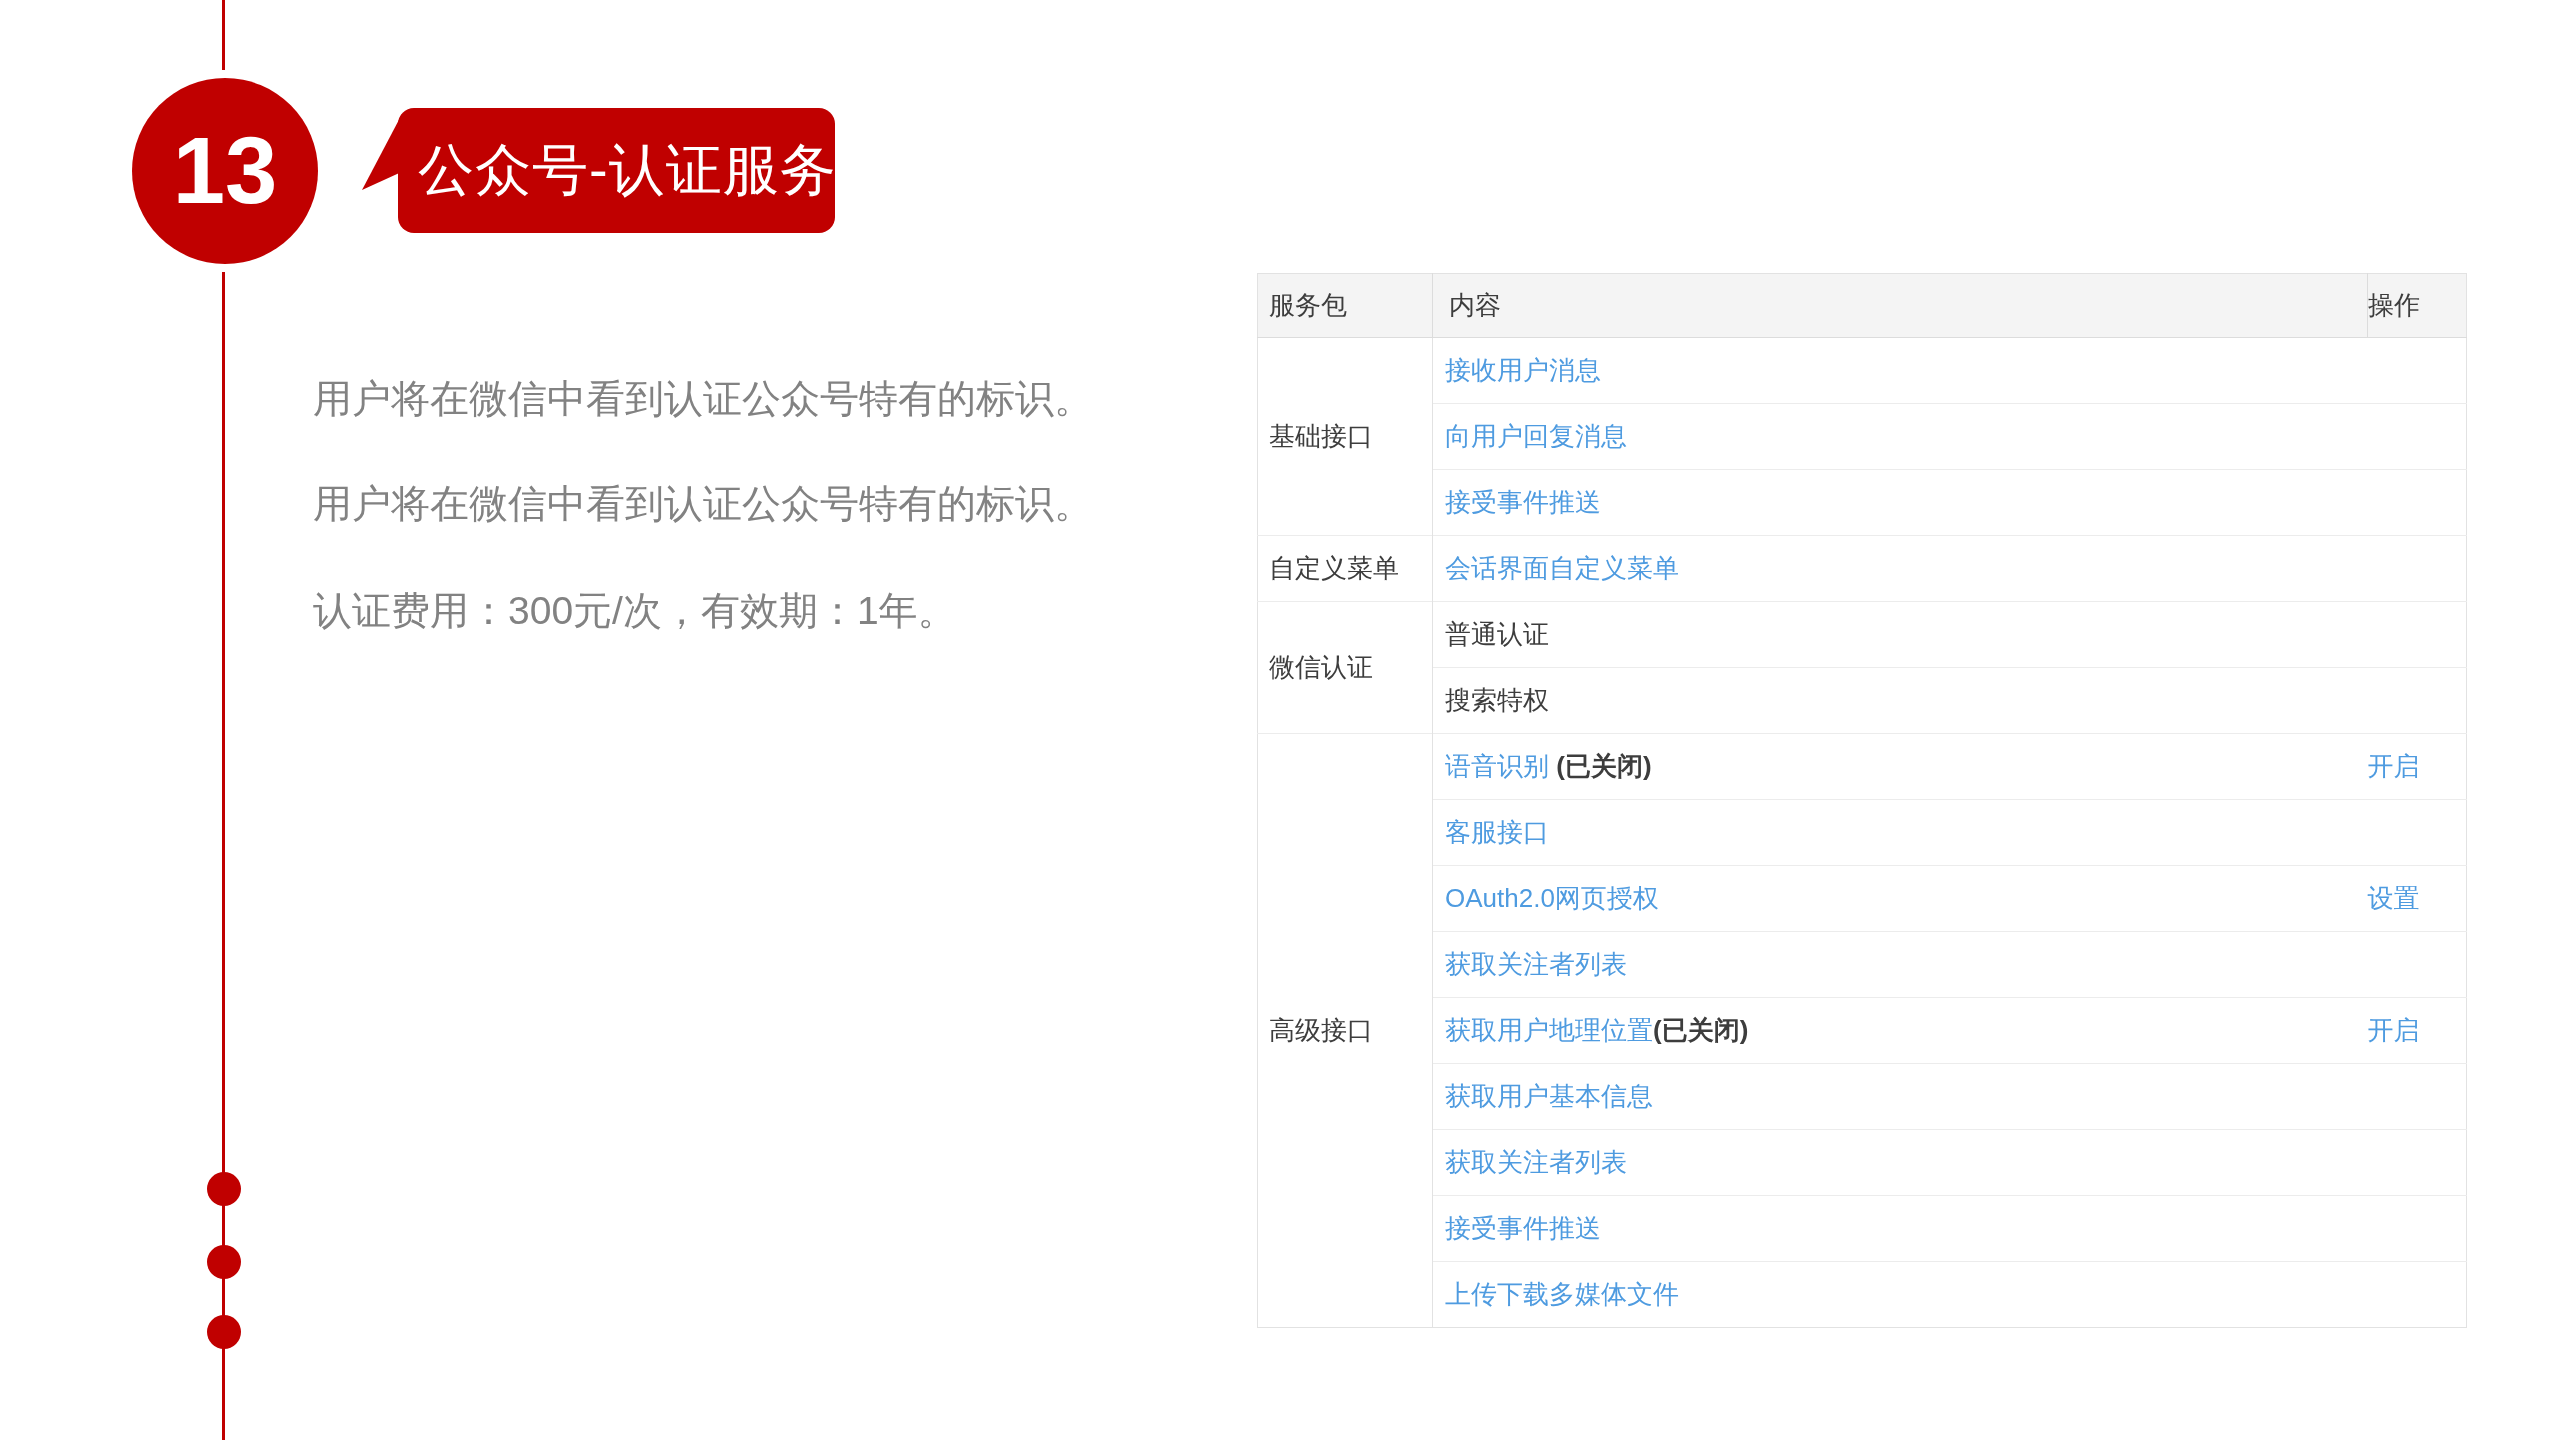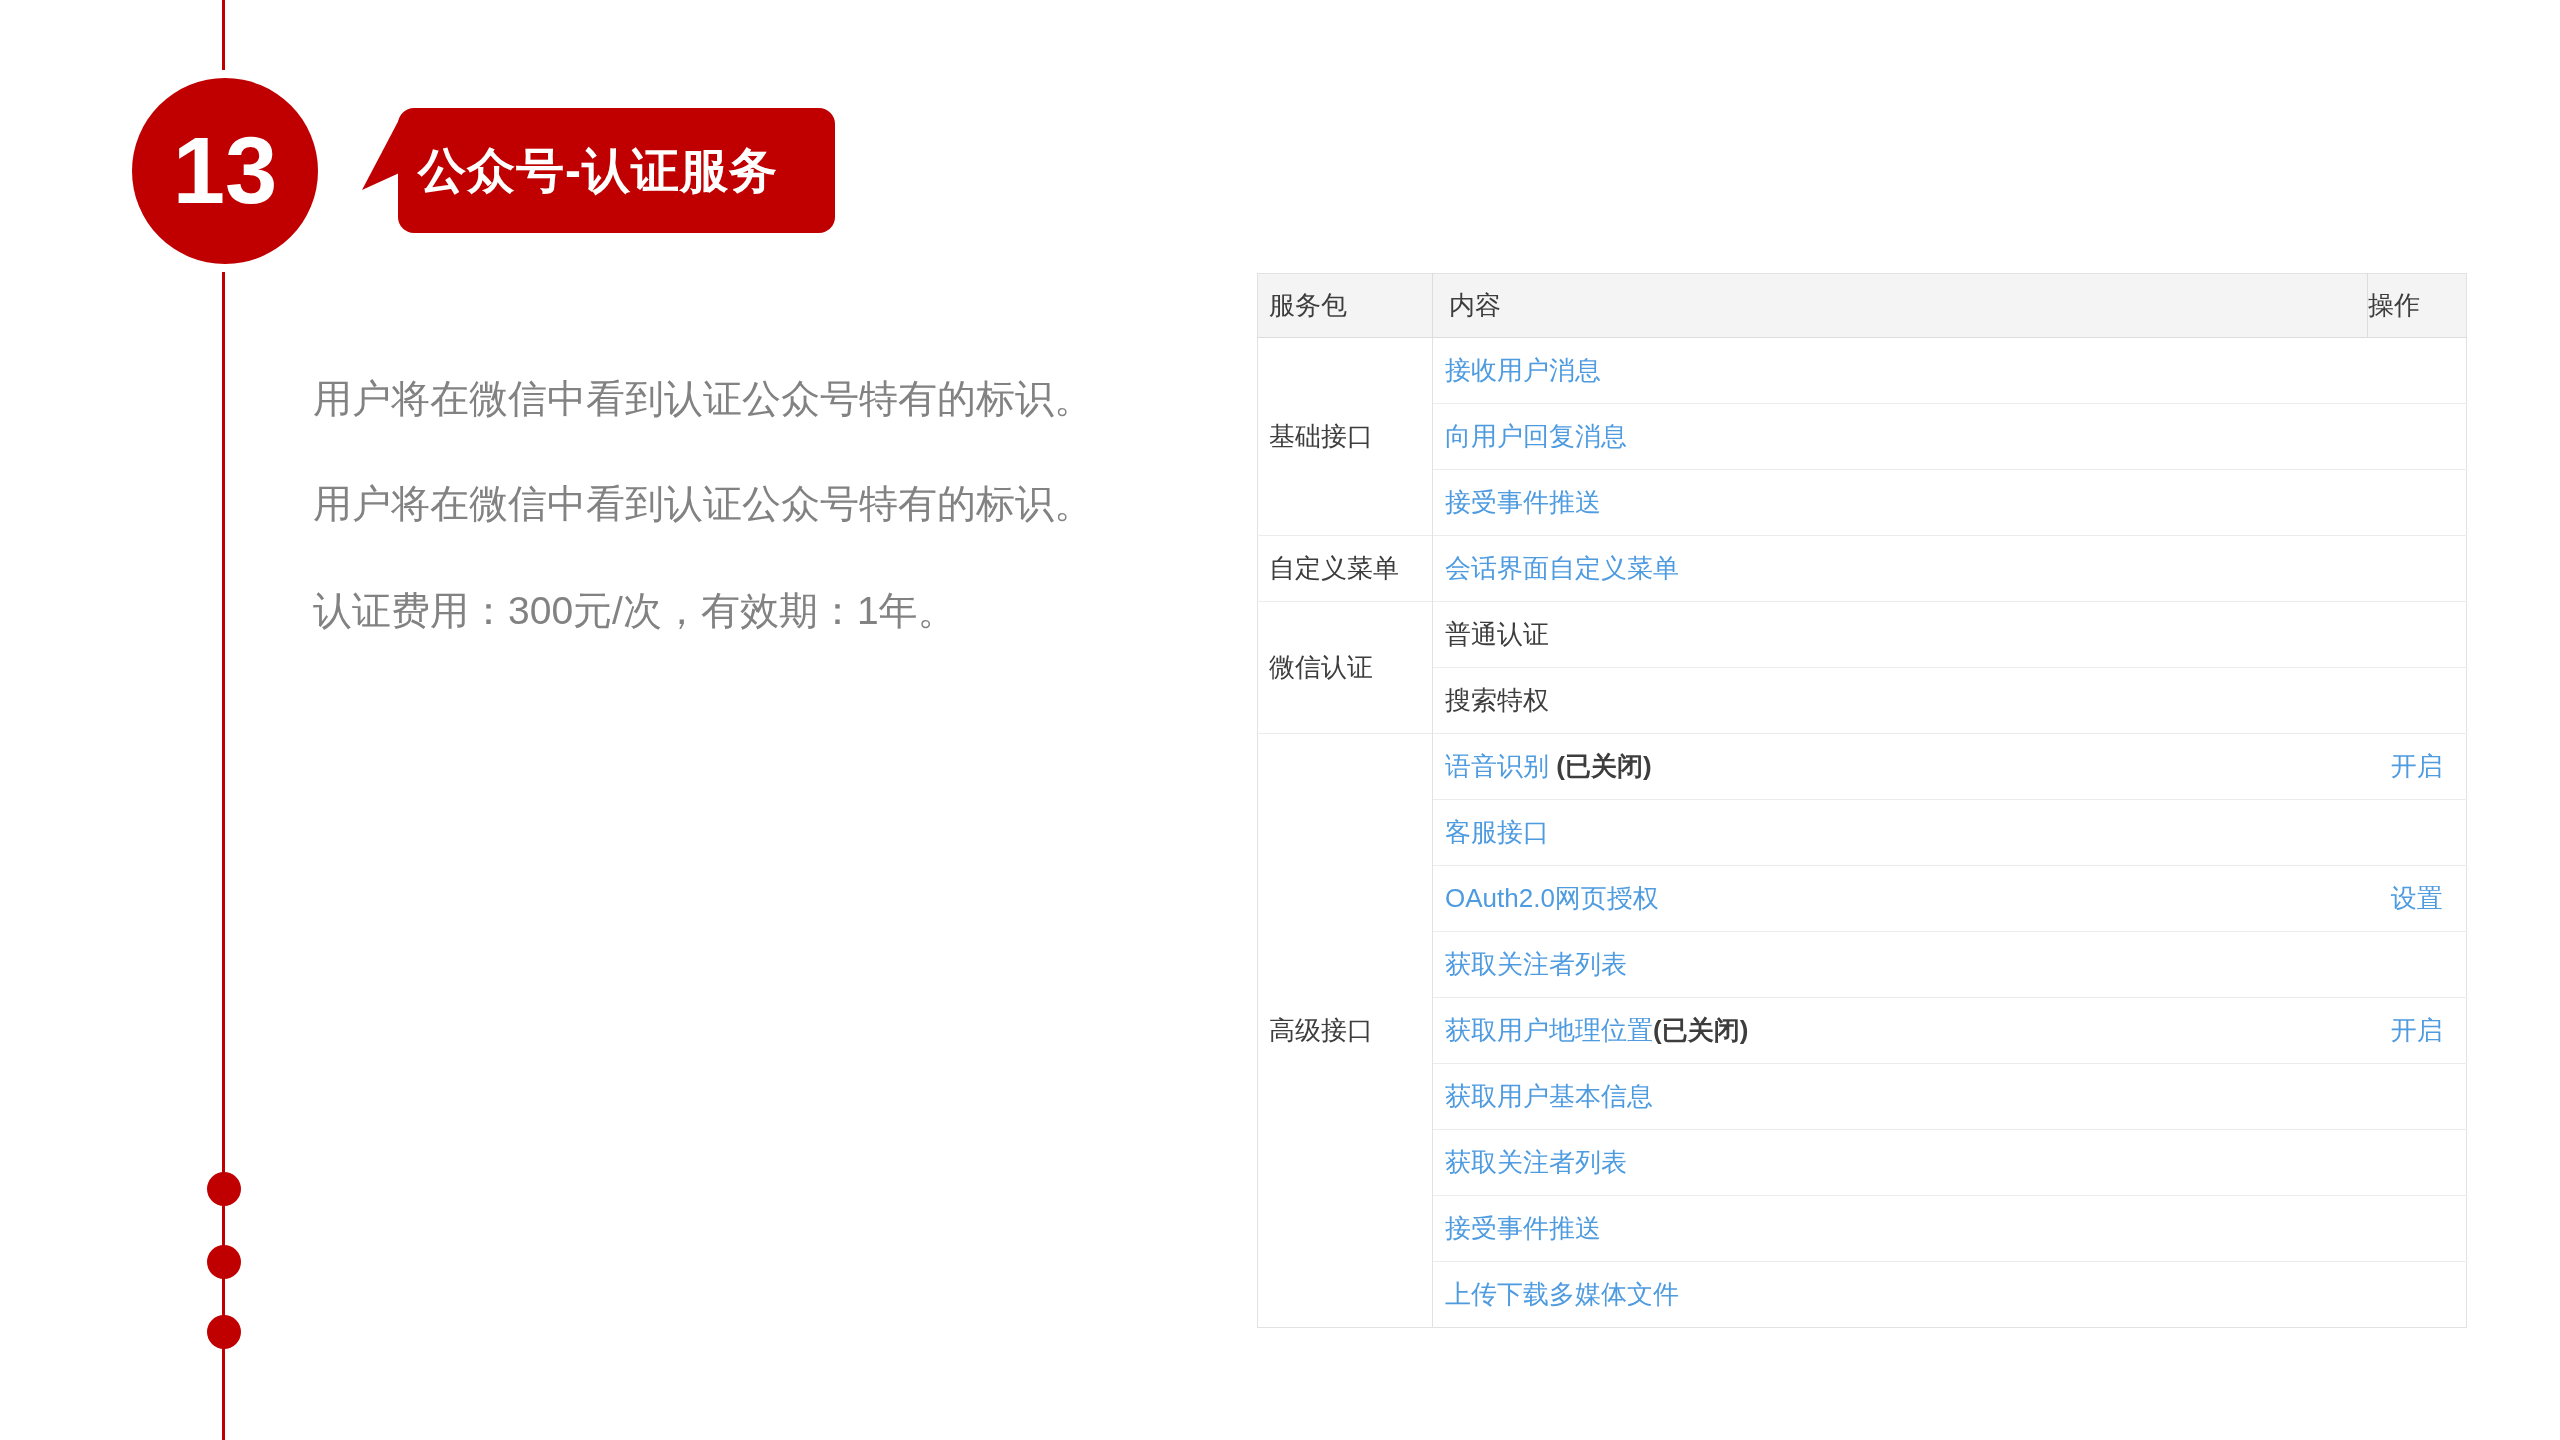--- a/index.html
+++ b/index.html
@@ -34,21 +34,21 @@
   .banner {
     position: absolute; left: 398px; top: 108px; width: 437px; height: 125px;
     background: var(--accent-red); border-radius: 16px;
     display: flex; align-items: center; padding-left: 20px;
   }
   .banner-pointer {
     position: absolute; left: 362px; top: 114px; width: 40px; height: 76px;
     background: var(--accent-red);
     clip-path: polygon(100% 0, 100% 76%, 0 100%);
   }
-  .banner-title { color: #ffffff; font-size: 48px; font-weight: bold; letter-spacing: 1px; white-space: nowrap; }
+  .banner-title { color: #ffffff; font-size: 56px; font-weight: normal; letter-spacing: 1px; white-space: nowrap; }
 
   
   .para { position: absolute; left: 313px; color: var(--body-gray); font-size: 39px; line-height: 44px; white-space: nowrap; }
   .para-1 { top: 377px; }
   .para-2 { top: 482px; }
   .para-3 { top: 589px; }
 
   
   .timeline-dot { position: absolute; left: 207px; width: 34px; height: 34px; border-radius: 50%; background: var(--accent-red); }
   .dot-1 { top: 1172px; }
@@ -70,21 +70,21 @@
   }
   th.th-package { padding-left: 11px; border-right: 1px solid var(--border-mid); }
   th.th-content { padding-left: 16px; border-right: 1px solid var(--border-mid); }
   th.th-action  { text-align: center; }
   table.services td { height: 66px; border-top: 1px solid var(--border-light); vertical-align: middle; }
   td.package {
     padding-left: 11px; font-weight: normal; color: var(--dark-text);
     border-right: 1px solid var(--border-outer); background: #ffffff;
   }
   td.content { padding-left: 12px; }
-  td.action { text-align: center; }
+  td.action { text-align: left; }
   .link { color: var(--link-blue); cursor: pointer; }
   .suffix { color: var(--dark-text); font-weight: bold; }
   .plain-text { color: var(--dark-text); }
 </style>
 </head>
 <body>
 
 <div class="timeline-seg timeline-top"></div>
 <div class="timeline-seg timeline-bottom"></div>
 

